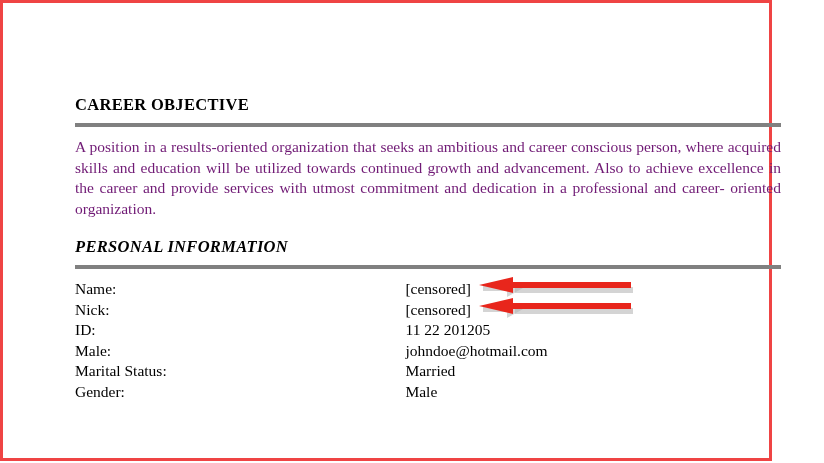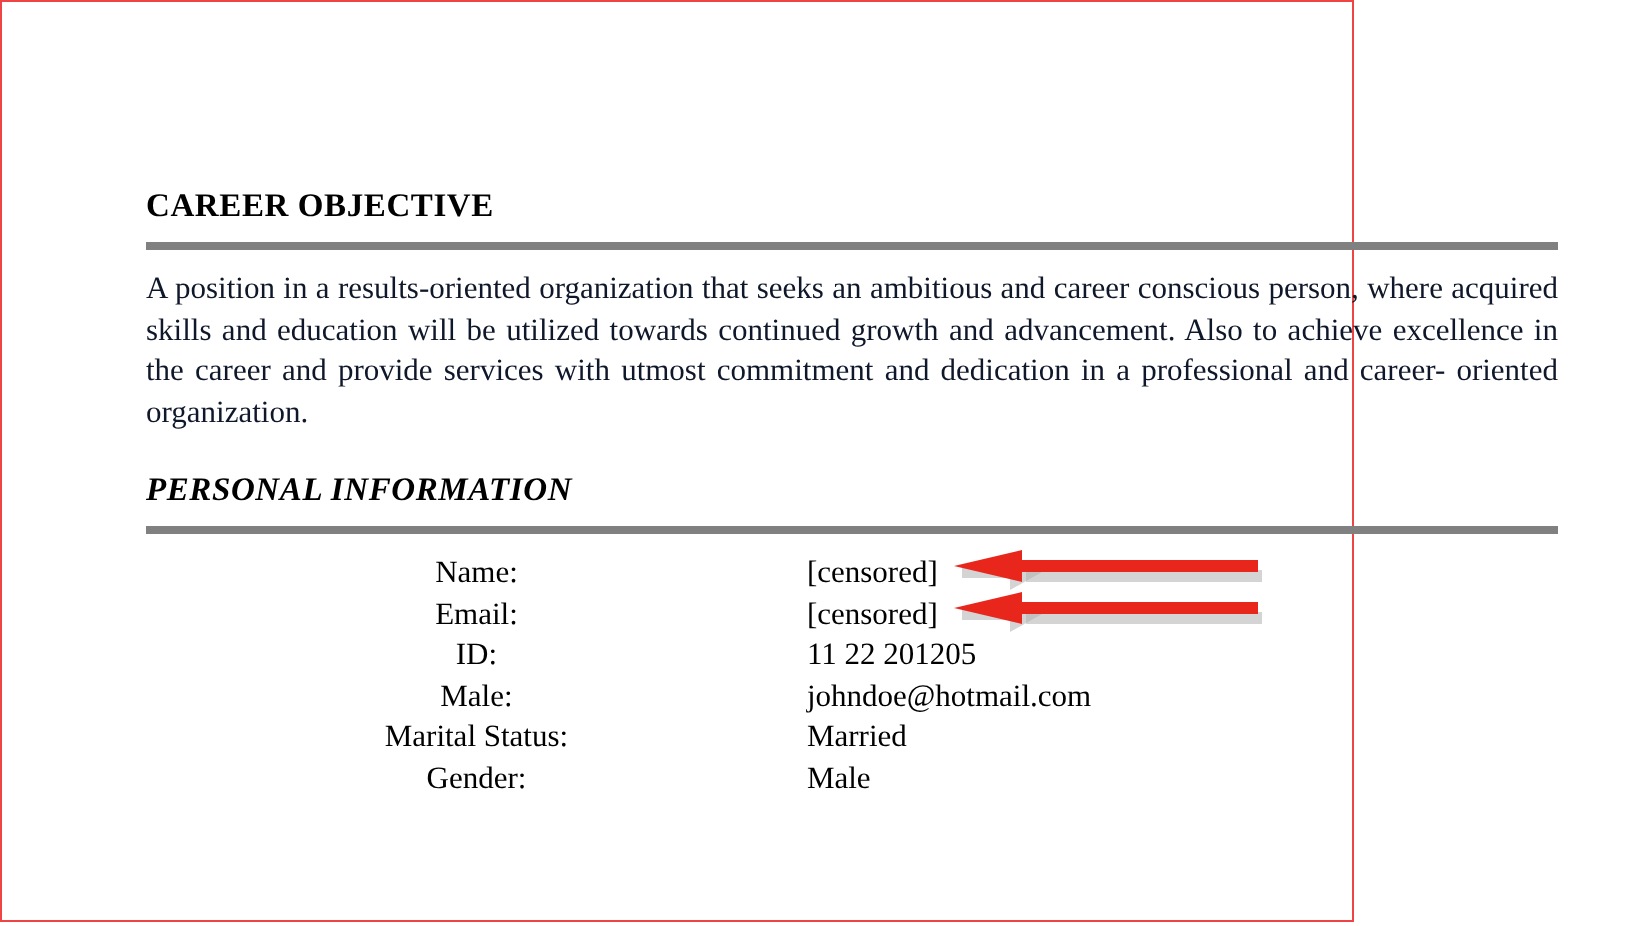--- a/index.html
+++ b/index.html
@@ -8,23 +8,23 @@
   }
   body {
     width: 824px;
     height: 463px;
     background: #ffffff;
     font-family: "Liberation Serif", serif;
     overflow: hidden;
   }
   #page {
     position: relative;
-    width: 677px;
+    width: 772px;
     height: 461px;
-    border: 1px solid #ef4444;
+    border: 3px solid #ef4444;
     background: #ffffff;
     box-sizing: border-box;
   }
   #doc-body {
     position: absolute;
     left: 72px;
     top: 92px;
     width: 706px;
   }
   .section-heading {
@@ -38,42 +38,41 @@
   }
   .rule {
     height: 4px;
     background: #808080;
     width: 100%;
     margin: 5px 0 10px 0;
   }
   .para {
     font-size: 15.5px;
     line-height: 20.5px;
-    color: #0f172a;
+    color: #701a75;
     text-align: justify;
     margin: 0 0 18px 0;
   }
   #section-personal .section-heading {
     margin-top: 0;
     font-style: italic;
   }
   table.info {
     border-collapse: collapse;
     width: 100%;
     font-size: 15.5px;
     line-height: 20.5px;
   }
   table.info td {
     padding: 0;
     vertical-align: top;
     color: #000000;
   }
   td.label {
     width: 264px;
-    text-align: center;
   }
   td.value {
     width: 300px;
     position: relative;
     white-space: nowrap;
   }
   .arrow {
     position: absolute;
     pointer-events: none;
   }
@@ -109,21 +108,21 @@
                     <polygon points="6,3 30,3 30,-3 46,6 30,15 30,9 6,9" transform="translate(2,5)" fill="#b0b0b0" opacity="0.55"></polygon>
                     <rect x="38" y="5" width="118" height="6" fill="#b0b0b0" opacity="0.55" transform="translate(2,5)"></rect>
                   </g>
                   <rect x="36" y="5" width="120" height="6" fill="#e8261c"></rect>
                   <polygon points="4,8 38,0 38,16" fill="#e8261c"></polygon>
                 </svg>
               </span>
             </td>
           </tr>
           <tr>
-            <td class="label">Email:</td>
+            <td class="label">Nick:</td>
             <td class="value">
               <span>[censored]</span>
               <span class="arrow" style="left:70px; top:-2px;">
                 <svg width="160" height="22" viewBox="0 0 160 22">
                   <g>
                     <polygon points="6,3 30,3 30,-3 46,6 30,15 30,9 6,9" transform="translate(2,5)" fill="#b0b0b0" opacity="0.55"></polygon>
                     <rect x="38" y="5" width="118" height="6" fill="#b0b0b0" opacity="0.55" transform="translate(2,5)"></rect>
                   </g>
                   <rect x="36" y="5" width="120" height="6" fill="#e8261c"></rect>
                   <polygon points="4,8 38,0 38,16" fill="#e8261c"></polygon>

